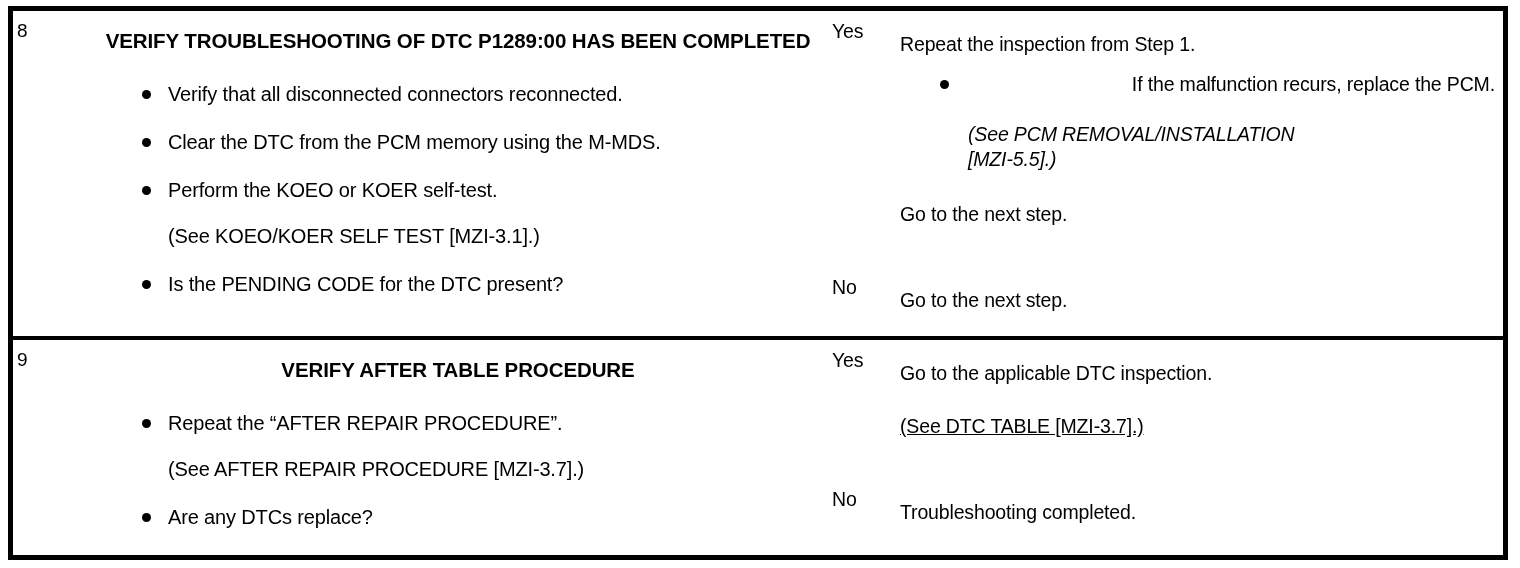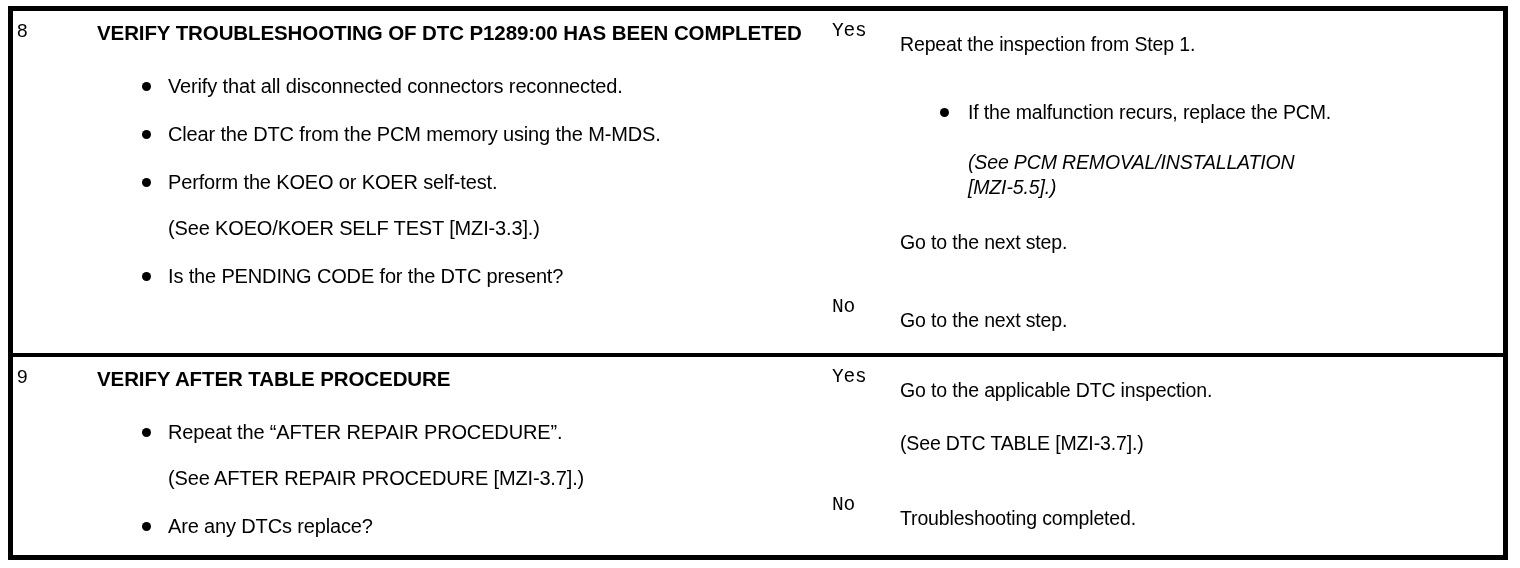--- a/index.html
+++ b/index.html
@@ -50,21 +50,20 @@
     width: 74px;
     border-right: 2px solid #000;
   }
   .col-desc {
     width: 742px;
     border-right: 2px solid #000;
   }
   .col-yn {
     width: 53px;
     border-right: 2px solid #000;
-    font-family: Liberation Mono, monospace;
   }
   .col-action {
     width: 621px;
   }
 
   
   .step-sep td {
     border-top: 4px solid #000;
   }
   
@@ -82,22 +81,23 @@
 
   .desc-cell {
     padding: 9px 10px 6px 10px;
   }
 
   .desc-title {
     font-size: 20.5px;
     font-weight: bold;
     line-height: 26px;
     letter-spacing: -0.1px;
-    margin: 0 0 0 0;
+    margin: 8px 0 0 0;
     white-space: normal;
+    text-align: center;
   }
 
   .bullet-list {
     list-style: none;
     margin: 0;
     padding: 0;
   }
 
   .bullet-row {
     position: relative;
@@ -141,22 +141,23 @@
     font-size: 19.5px;
     line-height: 24px;
     letter-spacing: -0.15px;
   }
   .action-line {
     margin: 12px;
   }
   .action-bullet {
     position: relative;
     padding-left: 80px;
-    margin-top: 44px;
+    margin-top: 16px;
     line-height: 24px;
+    text-align: right;
   }
   .action-bullet .dot {
     position: absolute;
     left: 52px;
     top: 8px;
     width: 9px;
     height: 9px;
     background: #000;
     border-radius: 50%;
   }
@@ -164,20 +165,21 @@
     padding-left: 80px;
     margin-top: 26px;
     line-height: 25px;
     font-style: italic;
   }
   .action-trailing {
     margin-top: 30px;
   }
   .action-note-2 {
     margin-top: 29px;
+    text-decoration: underline;
   }
 </style>
 </head>
 <body>
 
 <div class="page">
 
   <table class="ts-table">
 
     <tbody>
@@ -201,21 +203,21 @@
             <div class="bullet-row">
               <span class="dot"></span>
               <span>Clear the DTC from the PCM memory using the M-MDS.</span>
             </div>
 
             <div class="bullet-row">
               <span class="dot"></span>
               <span>Perform the KOEO or KOER self-test.</span>
             </div>
 
-            <div class="sub-note">(See KOEO/KOER SELF TEST [MZI-3.3].)</div>
+            <div class="sub-note">(See KOEO/KOER SELF TEST [MZI-3.1].)</div>
 
             <div class="bullet-row">
               <span class="dot"></span>
               <span>Is the PENDING CODE for the DTC present?</span>
             </div>
 
           </div>
         </div>
       </td>
 

